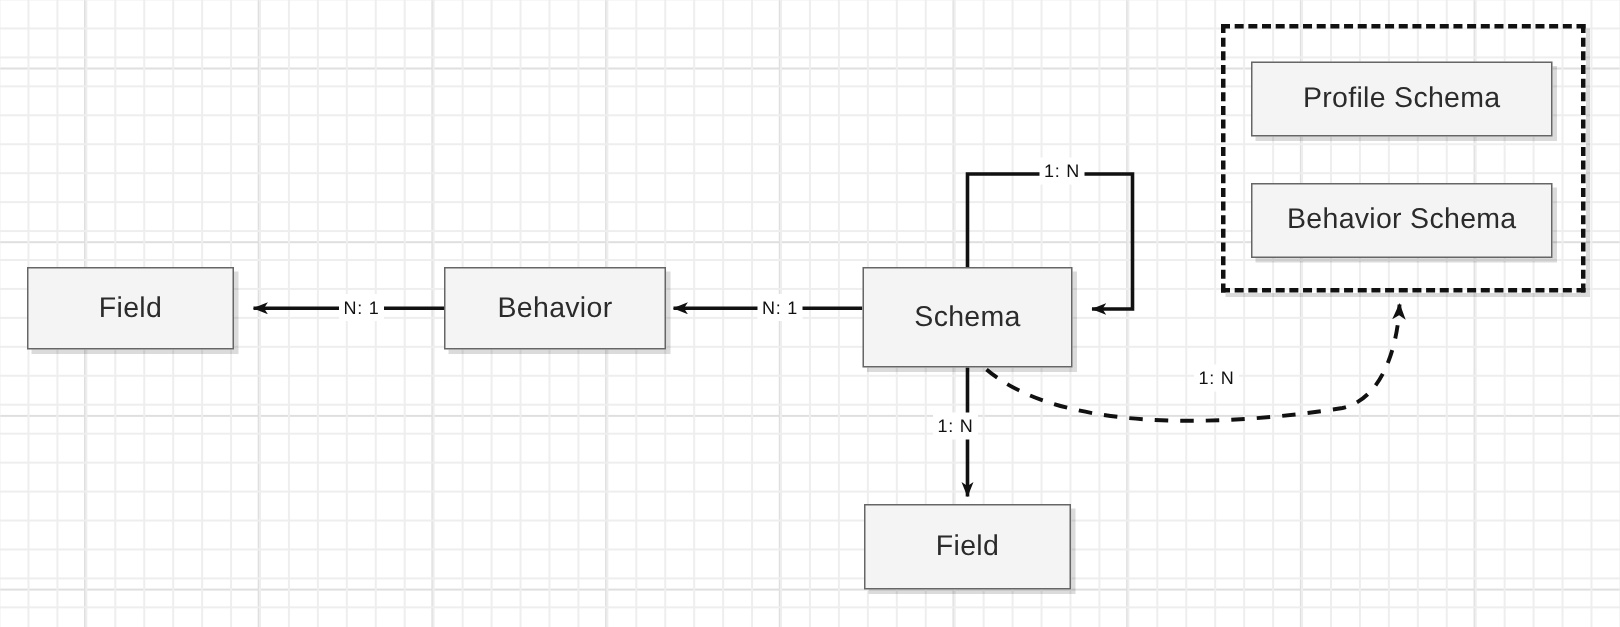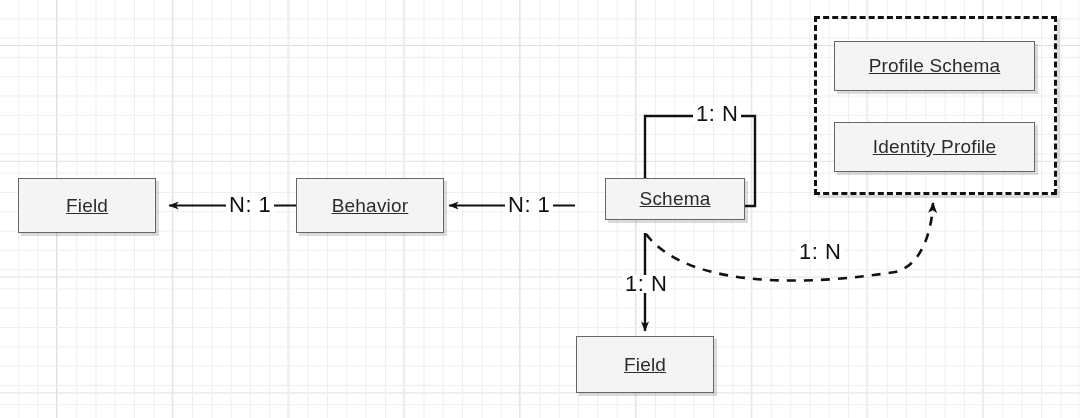--- a/index.html
+++ b/index.html
@@ -40,33 +40,32 @@
     background: #f4f4f4;
     border: 1.6px solid #666666;
     box-shadow: 3px 3px 0 rgba(0,0,0,0.14);
     display: flex;
     align-items: center;
     justify-content: center;
     color: #2b2b2b;
     font-size: 19px;
     letter-spacing: 0.2px;
     white-space: nowrap;
-    text-decoration: underline;
   }
   .group-box {
     position: absolute;
     box-sizing: border-box;
     border: 3px dashed #111111;
     background: transparent;
     box-shadow: 3px 3px 0 rgba(0,0,0,0.14);
   }
   .edge-label {
     position: absolute;
     color: #111111;
-    font-size: 22px;
+    font-size: 12px;
     letter-spacing: 0.5px;
     background: #ffffff;
     padding: 0 3px;
     white-space: nowrap;
     line-height: 18px;
   }
 </style>
 </head>
 <body>
 
@@ -106,34 +105,34 @@
   <div class="group-box" style="left:814px; top:16px; width:243px; height:179px;"></div>
 
   <div class="node" style="left:18px; top:178px; width:138px; height:55px;">
     <span>Field</span>
   </div>
 
   <div class="node" style="left:296px; top:178px; width:148px; height:55px;">
     <span>Behavior</span>
   </div>
 
-  <div class="node" style="left:575px; top:178px; width:140px; height:42px;margin-left:30px;">
+  <div class="node" style="left:575px; top:178px; width:140px; height:67px;">
     <span>Schema</span>
   </div>
 
   <div class="node" style="left:576px; top:336px; width:138px; height:57px;">
     <span>Field</span>
   </div>
 
   <div class="node" style="left:834px; top:41px; width:201px; height:50px;">
     <span>Profile Schema</span>
   </div>
 
   <div class="node" style="left:834px; top:122px; width:201px; height:50px;">
-    <span>Identity Profile</span>
+    <span>Behavior Schema</span>
   </div>
 
   <div class="edge-label" style="left:226px; top:196px;">N: 1</div>
 
   <div class="edge-label" style="left:505px; top:196px;">N: 1</div>
 
   <div class="edge-label" style="left:693px; top:105px;">1: N</div>
 
   <div class="edge-label" style="left:622px; top:275px;">1: N</div>
 

